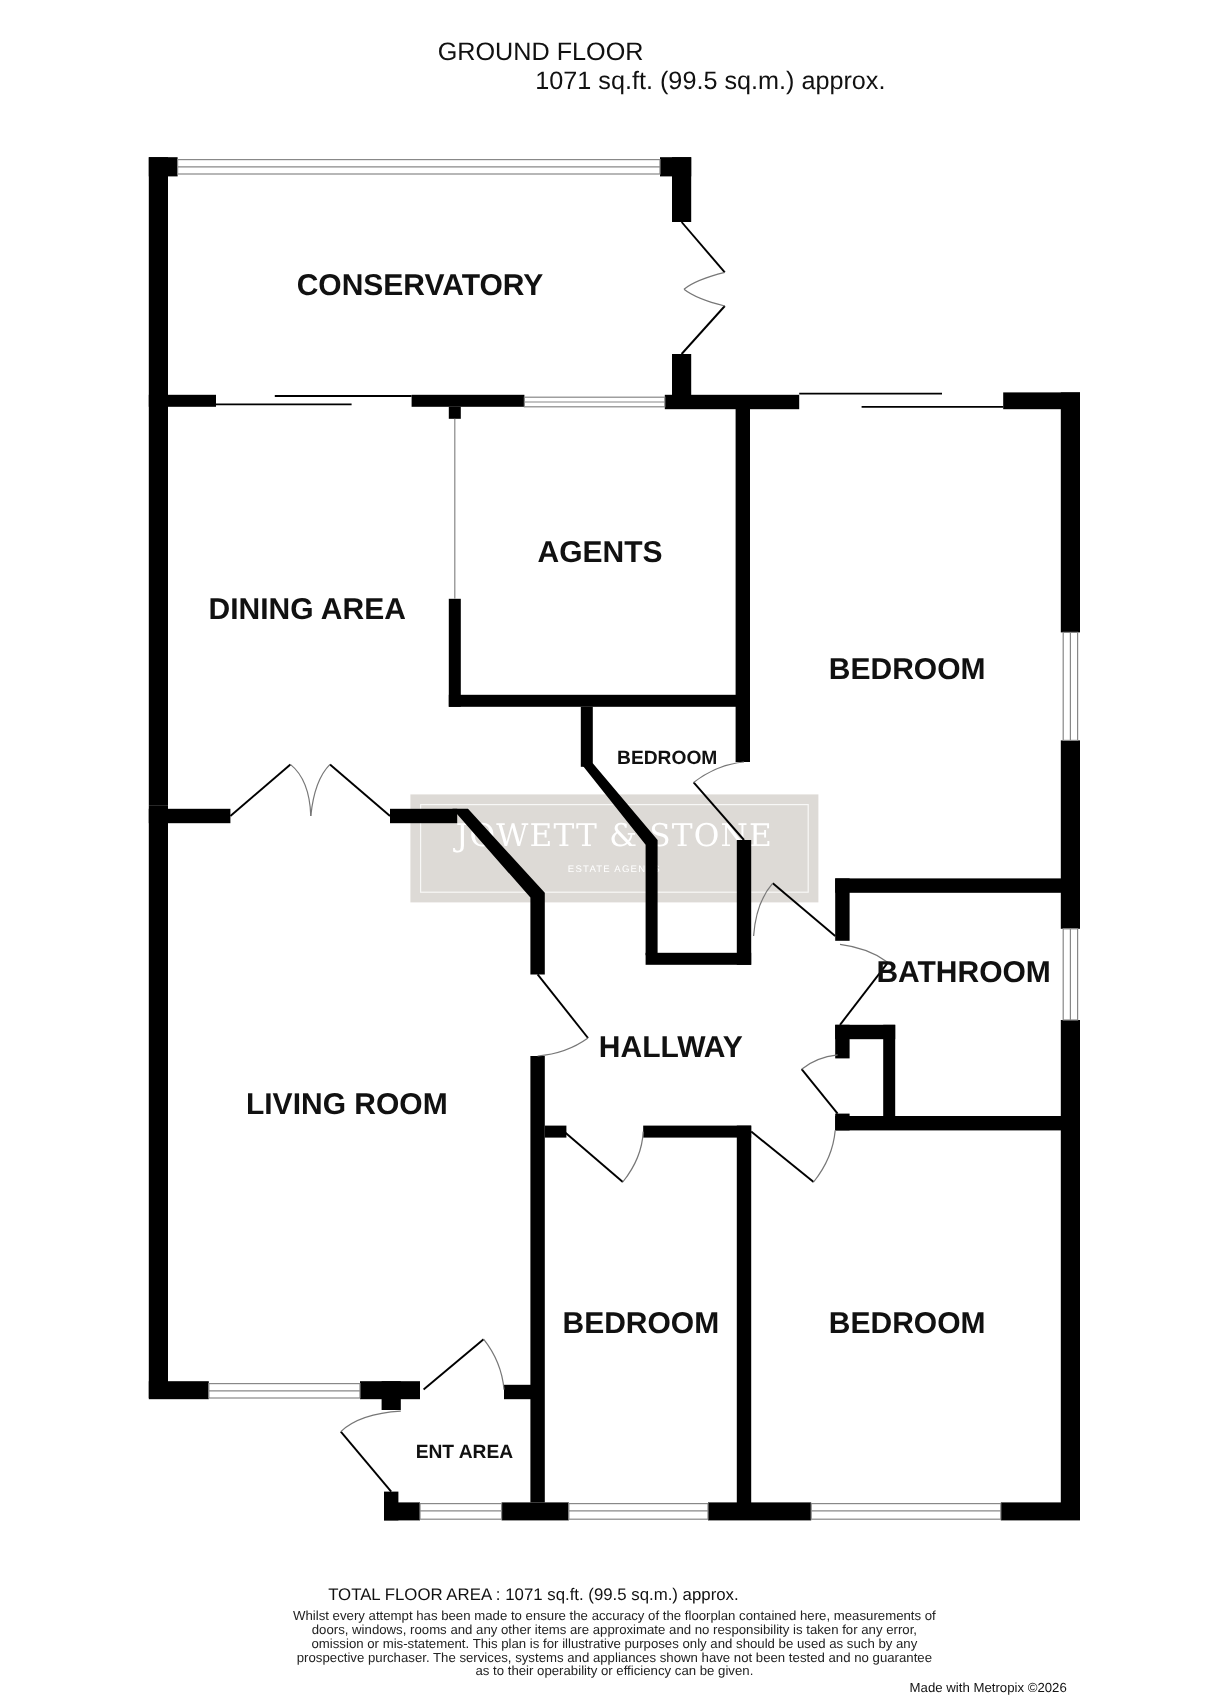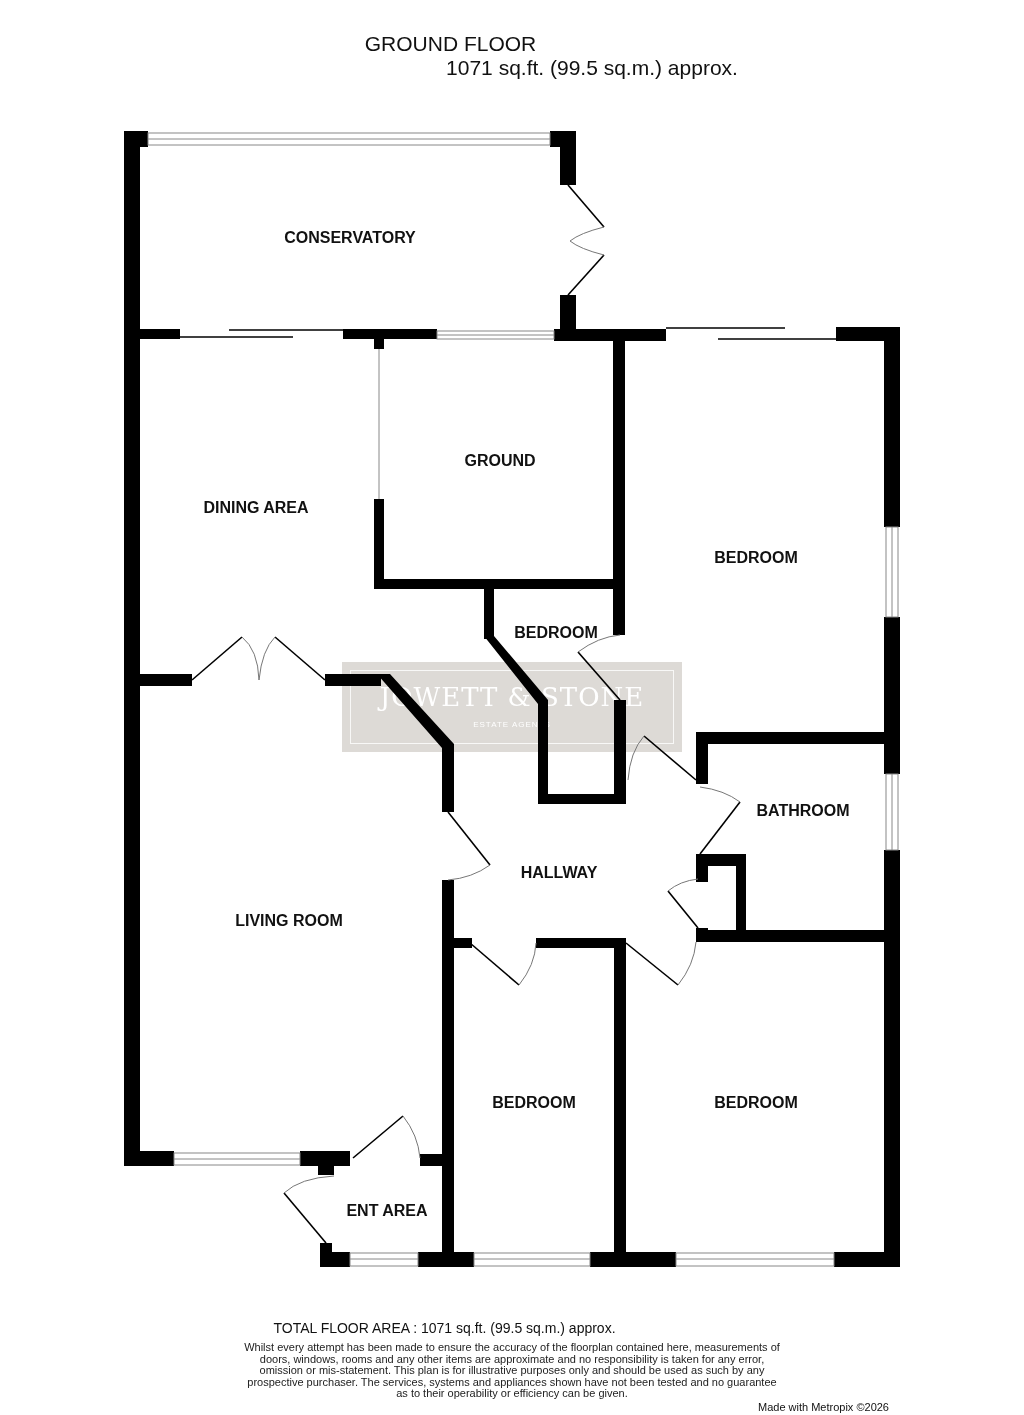--- a/index.html
+++ b/index.html
@@ -1,21 +1,21 @@
 <!DOCTYPE html>
 <html><head>
 <meta charset="utf-8">
 <style>
   html, body { margin: 0; padding: 0; background: #ffffff; }
   body { width: 1024px; height: 1415px; position: relative; overflow: hidden; font-family: "Liberation Sans", sans-serif; color: #111; }
   .title-block { position: absolute; left: 0; top: 30px; width: 1024px; text-align: center; }
   .title-line1 { font-size: 21px; line-height: 24px; position: absolute; left: 0; width: 901px; text-align: center; top: 2px; padding-left: 0; }
   .title-line2 { font-size: 21px; line-height: 24px; position: absolute; left: 80px; width: 1024px; text-align: center; top: 26px; }
   svg.plan { position: absolute; left: 0; top: 0; }
-  .room-label { position: absolute; font-weight: bold; font-size: 16px; white-space: nowrap; transform: translate(-50%, -50%); }
+  .room-label { position: absolute; font-weight: bold; font-size: 25px; white-space: nowrap; transform: translate(-50%, -50%); }
   .room-label.small { font-size: 16px; }
   .footer { position: absolute; left: 0; width: 889px; text-align: center; }
   .footer-total { top: 1320px; font-size: 14px; }
   .footer-disclaimer { top: 1342px; font-size: 11px; line-height: 11.5px; width: 540px; left: 242px; color: #222; }
   .footer-made { top: 1401px; font-size: 11px; text-align: right; }
   .watermark { position: absolute; left: 342px; top: 662px; width: 340px; height: 90px; background: rgba(210,206,200,0.75); }
   .watermark-inner { position: absolute; left: 8px; top: 8px; right: 8px; bottom: 8px; border: 1px solid rgba(255,255,255,0.8); }
   .watermark-name { position: absolute; left: 0; width: 100%; top: 20px; text-align: center; font-family: "DejaVu Serif", serif; font-size: 26px; color: #ffffff; letter-spacing: 1px; }
   .watermark-sub { position: absolute; left: 0; width: 100%; top: 58px; text-align: center; font-size: 8px; color: #ffffff; letter-spacing: 1px; }
 </style>
@@ -171,21 +171,21 @@
     <line x1="353" y1="1158" x2="403" y2="1116"></line>
     <path d="M403,1116 Q418,1135 420,1158" stroke="#777" stroke-width="1"></path>
 
     <line x1="326" y1="1243" x2="284" y2="1193"></line>
     <path d="M284,1193 Q300,1178 334,1176" stroke="#777" stroke-width="1"></path>
   </g>
 </svg>
 
 <div class="room-label" style="left:350px; top:238px;">CONSERVATORY</div>
 <div class="room-label" style="left:256px; top:508px;">DINING AREA</div>
-<div class="room-label" style="left:500px; top:461px;">GROUND</div>
+<div class="room-label" style="left:500px; top:461px;">AGENTS</div>
 <div class="room-label" style="left:756px; top:558px;">BEDROOM</div>
 <div class="room-label small" style="left:556px; top:633px;">BEDROOM</div>
 <div class="room-label" style="left:803px; top:811px;">BATHROOM</div>
 <div class="room-label" style="left:559px; top:873px;">HALLWAY</div>
 <div class="room-label" style="left:289px; top:921px;">LIVING ROOM</div>
 <div class="room-label" style="left:534px; top:1103px;">BEDROOM</div>
 <div class="room-label" style="left:756px; top:1103px;">BEDROOM</div>
 <div class="room-label small" style="left:387px; top:1211px;">ENT AREA</div>
 
 <div class="footer footer-total">TOTAL FLOOR AREA : 1071 sq.ft. (99.5 sq.m.) approx.</div>

